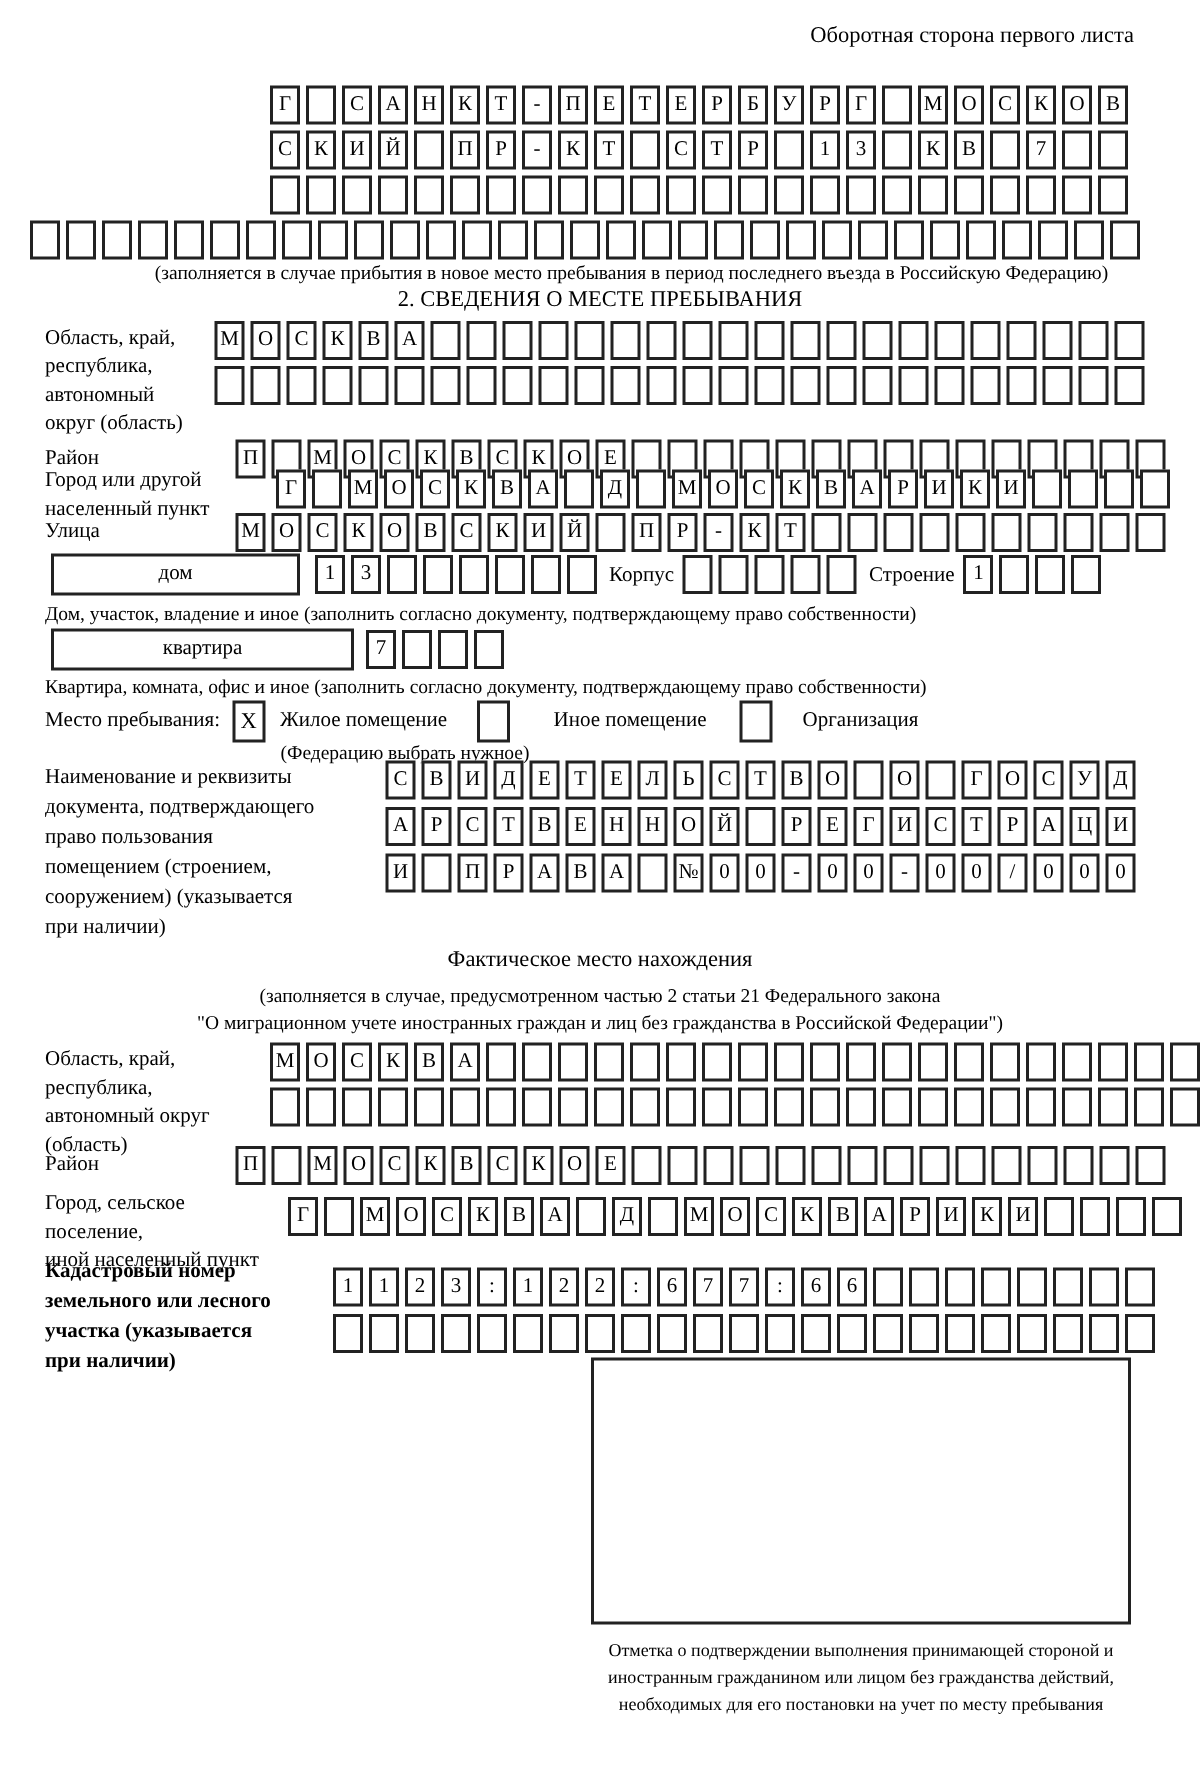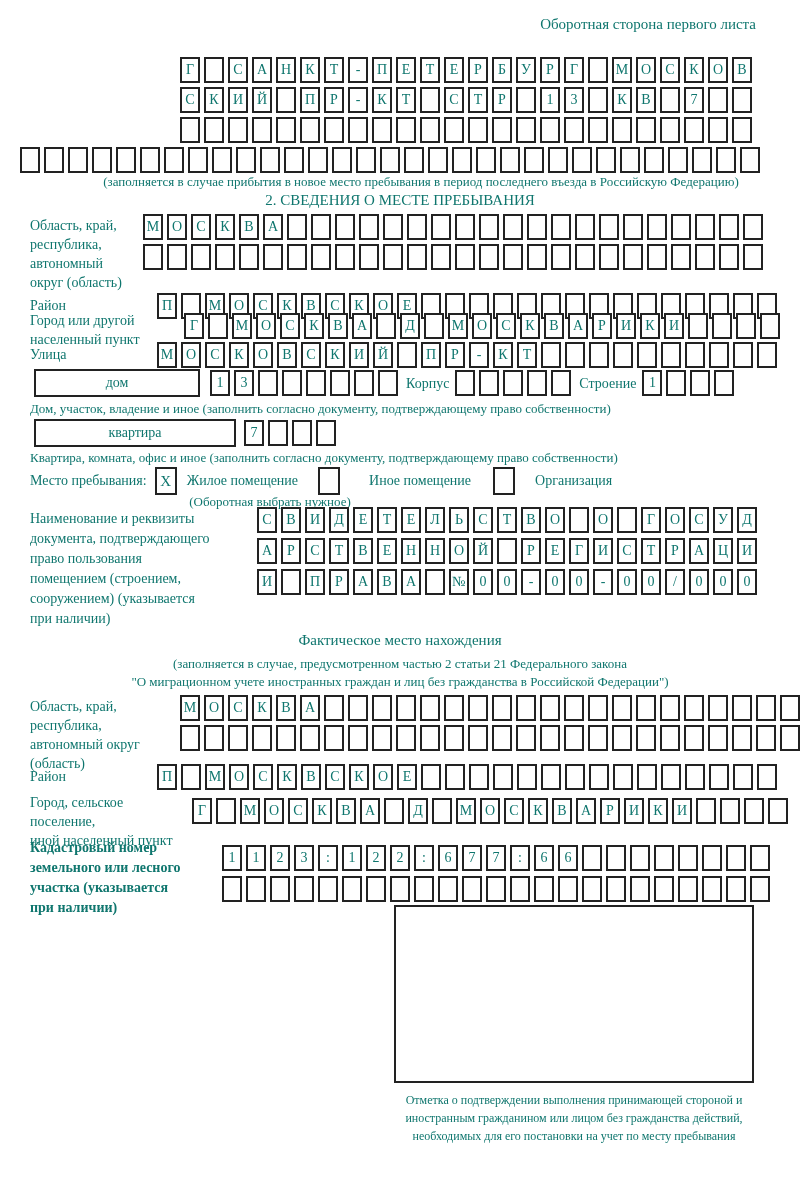--- a/index.html
+++ b/index.html
@@ -1,18 +1,18 @@
 <!DOCTYPE html>
 <html><head>
 <meta charset="utf-8">
 <style>
   html,body{margin:0;padding:0;background:#fff;}
   .page{
     position:relative;width:800px;height:1180px;background:#ffffff;
-    font-family:"Liberation Serif","DejaVu Serif",serif;color:#0f766e;
+    font-family:"Liberation Serif","DejaVu Serif",serif;color:#000000;
     overflow:hidden;
   }
   .abs{position:absolute;}
   .lbl{font-size:14px;line-height:19px;white-space:pre-line;}
   .note{font-size:13px;line-height:17px;}
   .center{text-align:center;width:100%;left:0;}
   .title{font-size:15px;font-weight:normal;}
   .boxrow{display:flex;gap:4px;}
   .boxcol{display:flex;flex-direction:column;gap:4px;}
   .cb{
@@ -355,21 +355,21 @@
 
   <div class="abs inlinerow" style="left:30px;top:467px;font-size:14px;">
     <span>Место пребывания:</span>
     <span class="chk" style="margin-left:8px;">X</span>
     <span style="margin-left:10px;">Жилое помещение</span>
     <span class="chk" style="margin-left:20px;"></span>
     <span style="margin-left:29px;">Иное помещение</span>
     <span class="chk" style="margin-left:22px;"></span>
     <span style="margin-left:20px;">Организация</span>
   </div>
-  <div class="abs note" style="left:120px;top:493px;width:300px;text-align:center;">(Оборотная выбрать нужное)</div>
+  <div class="abs note" style="left:120px;top:493px;width:300px;text-align:center;">(Федерацию выбрать нужное)</div>
 
   <div class="abs lbl" style="left:30px;top:509px;width:225px;line-height:20px;">Наименование и реквизиты
 документа, подтверждающего
 право пользования
 помещением (строением,
 сооружением) (указывается
 при наличии)</div>
   <div class="abs boxcol" style="left:257px;top:507px;gap:5px;">
     <div class="boxrow">
         <div class="cb">С</div>

